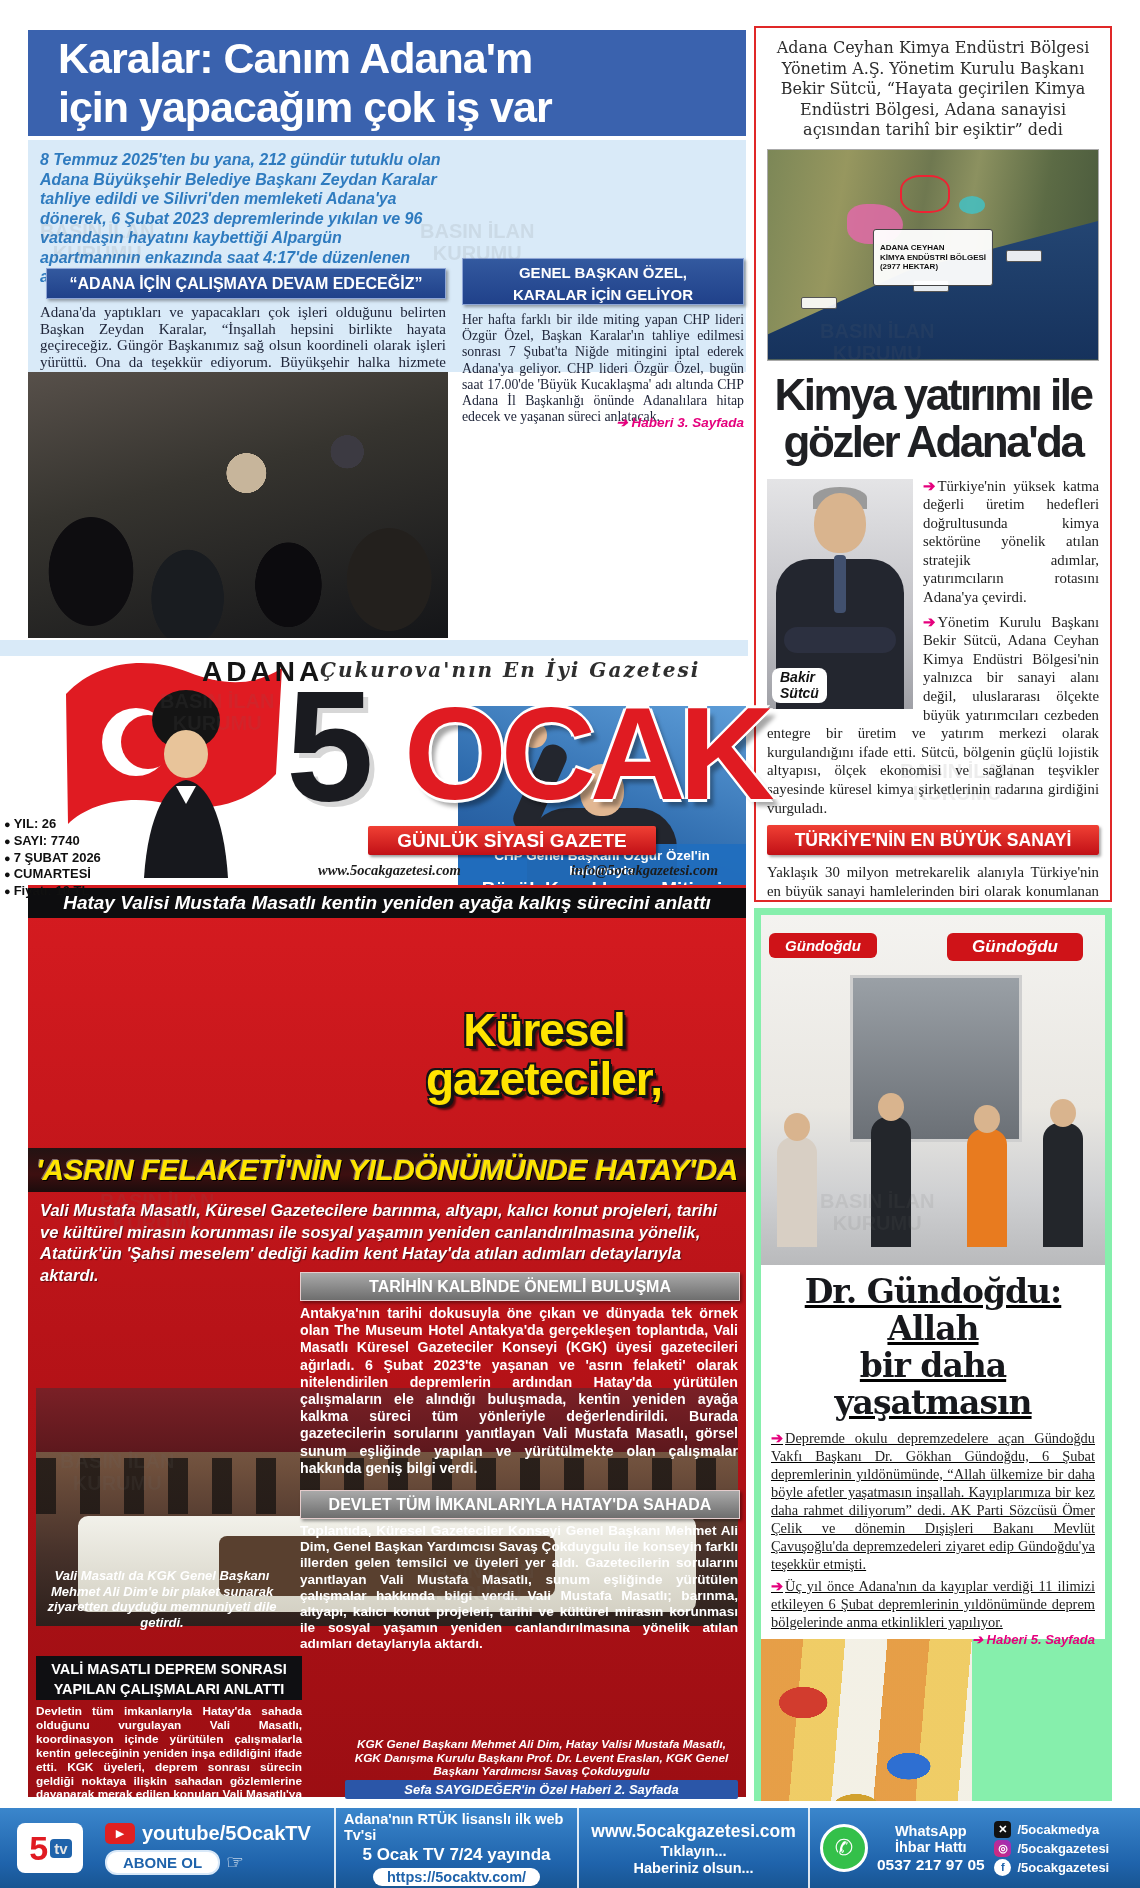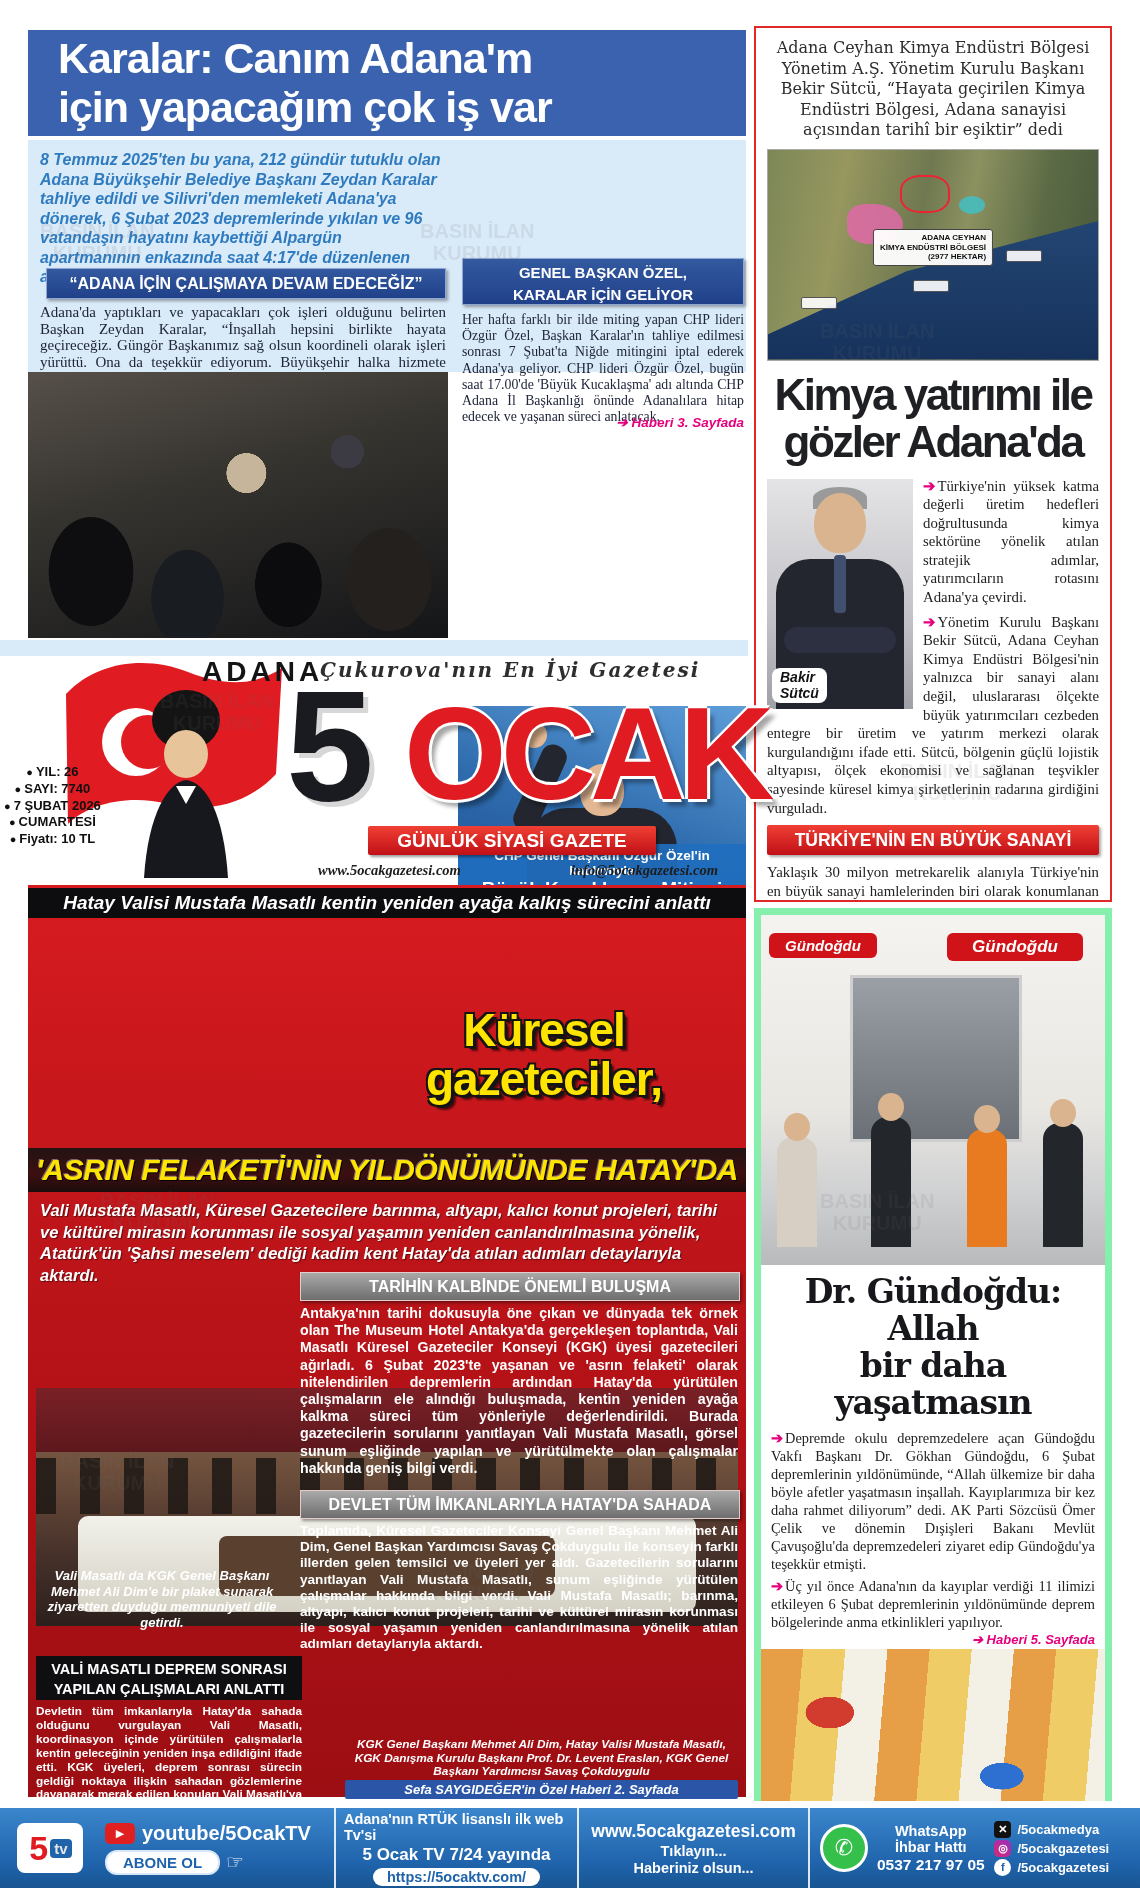--- a/index.html
+++ b/index.html
@@ -51,41 +51,41 @@
   
   #mast-strip{left:0;top:640px;width:748px;height:16px;background:#d9eaf8;}
   #mast-city{left:202px;top:656px;font-size:28px;font-weight:700;letter-spacing:4px;color:#141414;z-index:6;}
   #mast-slogan{left:320px;top:658px;width:430px;font-family:"DejaVu Serif",serif;font-style:italic;font-weight:700;
     font-size:20px;letter-spacing:2px;color:#2e2e2e;z-index:6;}
   #logo-5{left:286px;top:666px;font-size:158px;line-height:158px;font-weight:900;color:#1a1b20;z-index:5;
     text-shadow:5px 5px 0 #d7d7d7;}
   #logo-ocak{left:404px;top:688px;font-size:132px;line-height:132px;font-weight:900;letter-spacing:-6px;color:#e01b22;z-index:4;
     text-shadow:-3px 0 0 #fff,3px 0 0 #fff,0 -3px 0 #fff,0 3px 0 #fff,6px 7px 4px rgba(0,0,0,.35);}
   #flag-art{left:58px;top:654px;width:232px;height:224px;z-index:3;}
-  #mast-info{left:4px;top:764px;z-index:7;text-align:center;}
+  #mast-info{left:4px;top:816px;z-index:7;}
   #mast-info .row{font-size:13px;line-height:15.8px;font-weight:800;color:#101010;white-space:nowrap;}
   #mast-info .dot{font-size:11px;margin-right:3px;}
   #mast-type{left:368px;top:826px;width:288px;height:29px;background:linear-gradient(180deg,#f04034,#c11016);
     color:#fff;font-weight:800;font-size:19px;line-height:29px;text-align:center;z-index:6;
     box-shadow:2px 2px 3px rgba(0,0,0,.4);border-radius:2px;}
   #mast-urls{left:318px;top:862px;width:400px;display:flex;justify-content:space-between;z-index:6;
     font-family:"Liberation Serif",serif;font-style:italic;font-weight:700;font-size:14.5px;color:#1c1c1c;}
   
   #kimya-box{left:754px;top:26px;width:358px;height:876px;background:#fff;border:2.5px solid #e02828;
     box-sizing:border-box;padding:8px 11px;overflow:hidden;z-index:2;}
   .k-intro{font-family:"DejaVu Serif",serif;font-size:16px;line-height:20.5px;color:#2d2d2d;text-align:center;margin:2px 2px 8px;}
   #map-photo{height:210px;margin-bottom:10px;border:1px solid #aaa;
     background:linear-gradient(100deg,#7c8757 0%,#97975f 22%,#6f7850 45%,#8c9160 58%,#5c6b45 78%,#46563b 100%);}
   .sea{position:absolute;inset:0;background:linear-gradient(180deg,#2a4f7e,#16325c);
     clip-path:polygon(0 100%,0 88%,42% 58%,100% 34%,100% 100%);}
   .patch-pink{position:absolute;left:24%;top:26%;width:56px;height:40px;background:#e06aa8;opacity:.85;border-radius:40% 60% 55% 45%;}
   .patch-red{position:absolute;left:40%;top:12%;width:46px;height:34px;border:2px solid #e23;border-radius:40%;}
   .patch-teal{position:absolute;left:58%;top:22%;width:26px;height:18px;background:#3fc3c9;opacity:.8;border-radius:50%;}
   .map-label{position:absolute;left:50%;top:38%;transform:translateX(-50%);background:rgba(255,255,255,.95);
-    border:1px solid #444;border-radius:3px;padding:3px 6px;text-align:right;color:#111;
+    border:1px solid #444;border-radius:3px;padding:13px 6px;text-align:left;color:#111;
     font-weight:800;font-size:8px;line-height:9.5px;white-space:nowrap;}
   .chip{position:absolute;width:34px;height:10px;background:rgba(255,255,255,.9);border:1px solid #555;border-radius:2px;}
   .k-headline{font-weight:900;font-size:44px;line-height:47px;letter-spacing:-2.5px;color:#1f2023;text-align:center;margin:4px 0 12px;}
   .k-body{font-family:"Liberation Serif",serif;font-size:14.8px;line-height:18.6px;color:#222;text-align:justify;}
   #sutcu-photo{float:left;width:146px;height:230px;margin:2px 10px 2px 0;
     background:linear-gradient(180deg,#e4e4e6 0%,#c2c2c7 60%,#9fa0a6 100%);}
   .s-suit{position:absolute;bottom:0;left:50%;transform:translateX(-50%);width:128px;height:150px;background:#23262f;border-radius:34px 34px 0 0;}
   .s-head{position:absolute;top:14px;left:50%;transform:translateX(-50%);width:52px;height:60px;background:#d9b48e;border-radius:50% 50% 46% 46%;}
   .s-hair{position:absolute;top:8px;left:50%;transform:translateX(-50%);width:54px;height:22px;background:#9a9a9a;border-radius:50% 50% 0 0;}
   .s-tie{position:absolute;bottom:96px;left:50%;transform:translateX(-50%);width:12px;height:58px;background:#41506e;border-radius:4px;}
@@ -136,21 +136,21 @@
   #gundogdu-photo{height:350px;background:linear-gradient(180deg,#f4f3f0 0%,#e9e7e2 55%,#cfd0d2 80%,#b9babc 100%);}
   .g-sign{position:absolute;top:18px;background:#cf1318;border-radius:6px;color:#fff;
     font-style:italic;font-weight:800;font-size:15px;text-align:center;padding:4px 8px;}
   .g-sign.s1{left:8px;width:92px;}
   .g-sign.s2{right:22px;width:120px;font-size:17px;}
   .g-door{position:absolute;top:60px;left:26%;width:48%;height:46%;background:linear-gradient(#9aa0a6,#6b7076);border:3px solid #cfcfcf;}
   .g-person{position:absolute;bottom:18px;width:40px;height:110px;background:#23262b;border-radius:16px 16px 0 0;}
   .g-person .hd{position:absolute;top:-24px;left:50%;transform:translateX(-50%);width:26px;height:28px;background:#d9b48e;border-radius:50%;}
   .g-vest{background:#e87b1f !important;}
   .g-scarf{background:#d8cfc4 !important;}
-  #g-white{background:#fff;margin-top:0;padding:8px 10px 18px;min-height:300px;box-sizing:border-box;}
+  #g-white{background:#fff;margin-top:0;padding:8px 10px 8px;min-height:300px;box-sizing:border-box;text-decoration:underline;}
   .g-headline{font-weight:900;font-size:33px;line-height:37px;letter-spacing:-1px;color:#17181c;text-align:center;
     font-family:"DejaVu Serif",serif;margin-bottom:8px;}
   .g-body{font-family:"Liberation Serif",serif;font-size:14.4px;line-height:18px;color:#222;text-align:justify;}
   .g-body .pref{font-size:13px;}
   #mats-photo{height:212px;margin-top:0;
     background:
       radial-gradient(40px 26px at 20% 30%,#d23c2e 0 60%,transparent 61%),
       radial-gradient(36px 22px at 70% 60%,#2e6fd2 0 60%,transparent 61%),
       radial-gradient(40px 24px at 45% 80%,#d2a12e 0 60%,transparent 61%),
       repeating-linear-gradient(95deg,rgba(233,150,52,.85) 0 42px,rgba(244,204,88,.85) 42px 84px,rgba(248,246,238,.85) 84px 126px),

